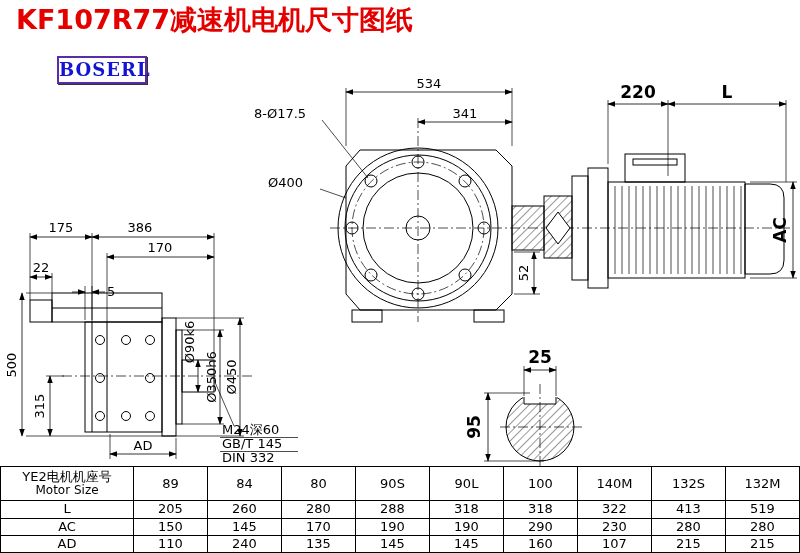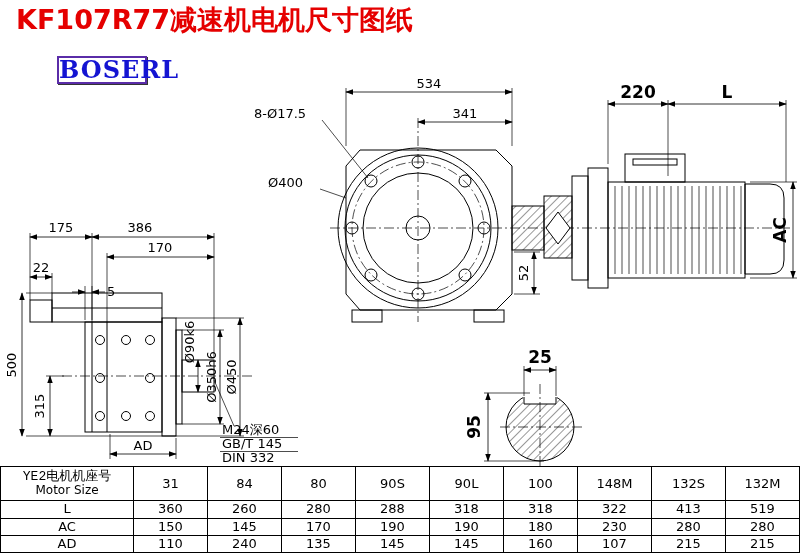--- a/index.html
+++ b/index.html
@@ -8,39 +8,39 @@
     font-family:"DejaVu Sans",sans-serif;overflow:hidden;
   }
   .page-title{
     position:absolute;left:8px;top:2px;font-size:27px;font-weight:bold;
     color:#e50000;letter-spacing:0px;white-space:nowrap;margin-left:8px;
   }
   .logo-box{
     position:absolute;left:57px;top:56px;width:86px;height:24px;
     border:2px solid #5a2ca8;box-shadow:1px 1px 0 #333;
     color:#1414d2;font-family:"DejaVu Serif",serif;font-weight:bold;
-    font-size:24px;text-align:center;line-height:24px;letter-spacing:1px;
+    font-size:18px;text-align:center;line-height:24px;letter-spacing:1px;
     background:#fff;
   }
   svg.drawing{position:absolute;left:0;top:0;}
   svg .dl{stroke:#000;stroke-width:1;fill:none;}
   svg .dlf{stroke:#000;stroke-width:1;}
   svg .ext{stroke:#000;stroke-width:0.7;}
   svg .dim{stroke:#000;stroke-width:0.8;}
   svg .cl{stroke:#000;stroke-width:0.7;stroke-dasharray:10 3 2 3;fill:none;}
   svg text{fill:#000;font-family:"DejaVu Sans",sans-serif;font-size:13px;}
   svg text.big{font-size:17px;font-weight:bold;}
   table.spec{
     position:absolute;left:0;top:466px;width:800px;height:87px;
     border-collapse:collapse;table-layout:fixed;font-size:13px;background:#fff;
   }
   table.spec td{border:1px solid #000;text-align:center;padding:0;line-height:1.1;}
   table.spec tr.hdr{height:34px;}
   table.spec tr.datarow{height:17px;}
-  .hdr-cn{font-size:13px;font-family:Liberation Mono, monospace;}
+  .hdr-cn{font-size:13px;}
   .hdr-en{font-size:12px;}
 </style>
 </head>
 <body>
 
 <div class="page-title">KF107R77减速机电机尺寸图纸</div>
 <div class="logo-box">
   <span>BOSERL</span>
 </div>
 
@@ -216,50 +216,50 @@
       <col>
       <col>
       <col>
   </colgroup>
   <tbody>
       <tr class="hdr">
     <td>
       <div class="hdr-cn">YE2电机机座号</div>
       <div class="hdr-en">Motor Size</div>
     </td>
-    <td>31</td>
+    <td>89</td>
     <td>84</td>
     <td>80</td>
     <td>90S</td>
     <td>90L</td>
     <td>100</td>
-    <td>148M</td>
+    <td>140M</td>
     <td>132S</td>
     <td>132M</td>
   </tr>
   <tr class="datarow">
     <td>L</td>
-    <td>360</td>
+    <td>205</td>
     <td>260</td>
     <td>280</td>
     <td>288</td>
     <td>318</td>
     <td>318</td>
     <td>322</td>
     <td>413</td>
     <td>519</td>
   </tr>
   <tr class="datarow">
     <td>AC</td>
     <td>150</td>
     <td>145</td>
     <td>170</td>
     <td>190</td>
     <td>190</td>
-    <td>180</td>
+    <td>290</td>
     <td>230</td>
     <td>280</td>
     <td>280</td>
   </tr>
   <tr class="datarow">
     <td>AD</td>
     <td>110</td>
     <td>240</td>
     <td>135</td>
     <td>145</td>

